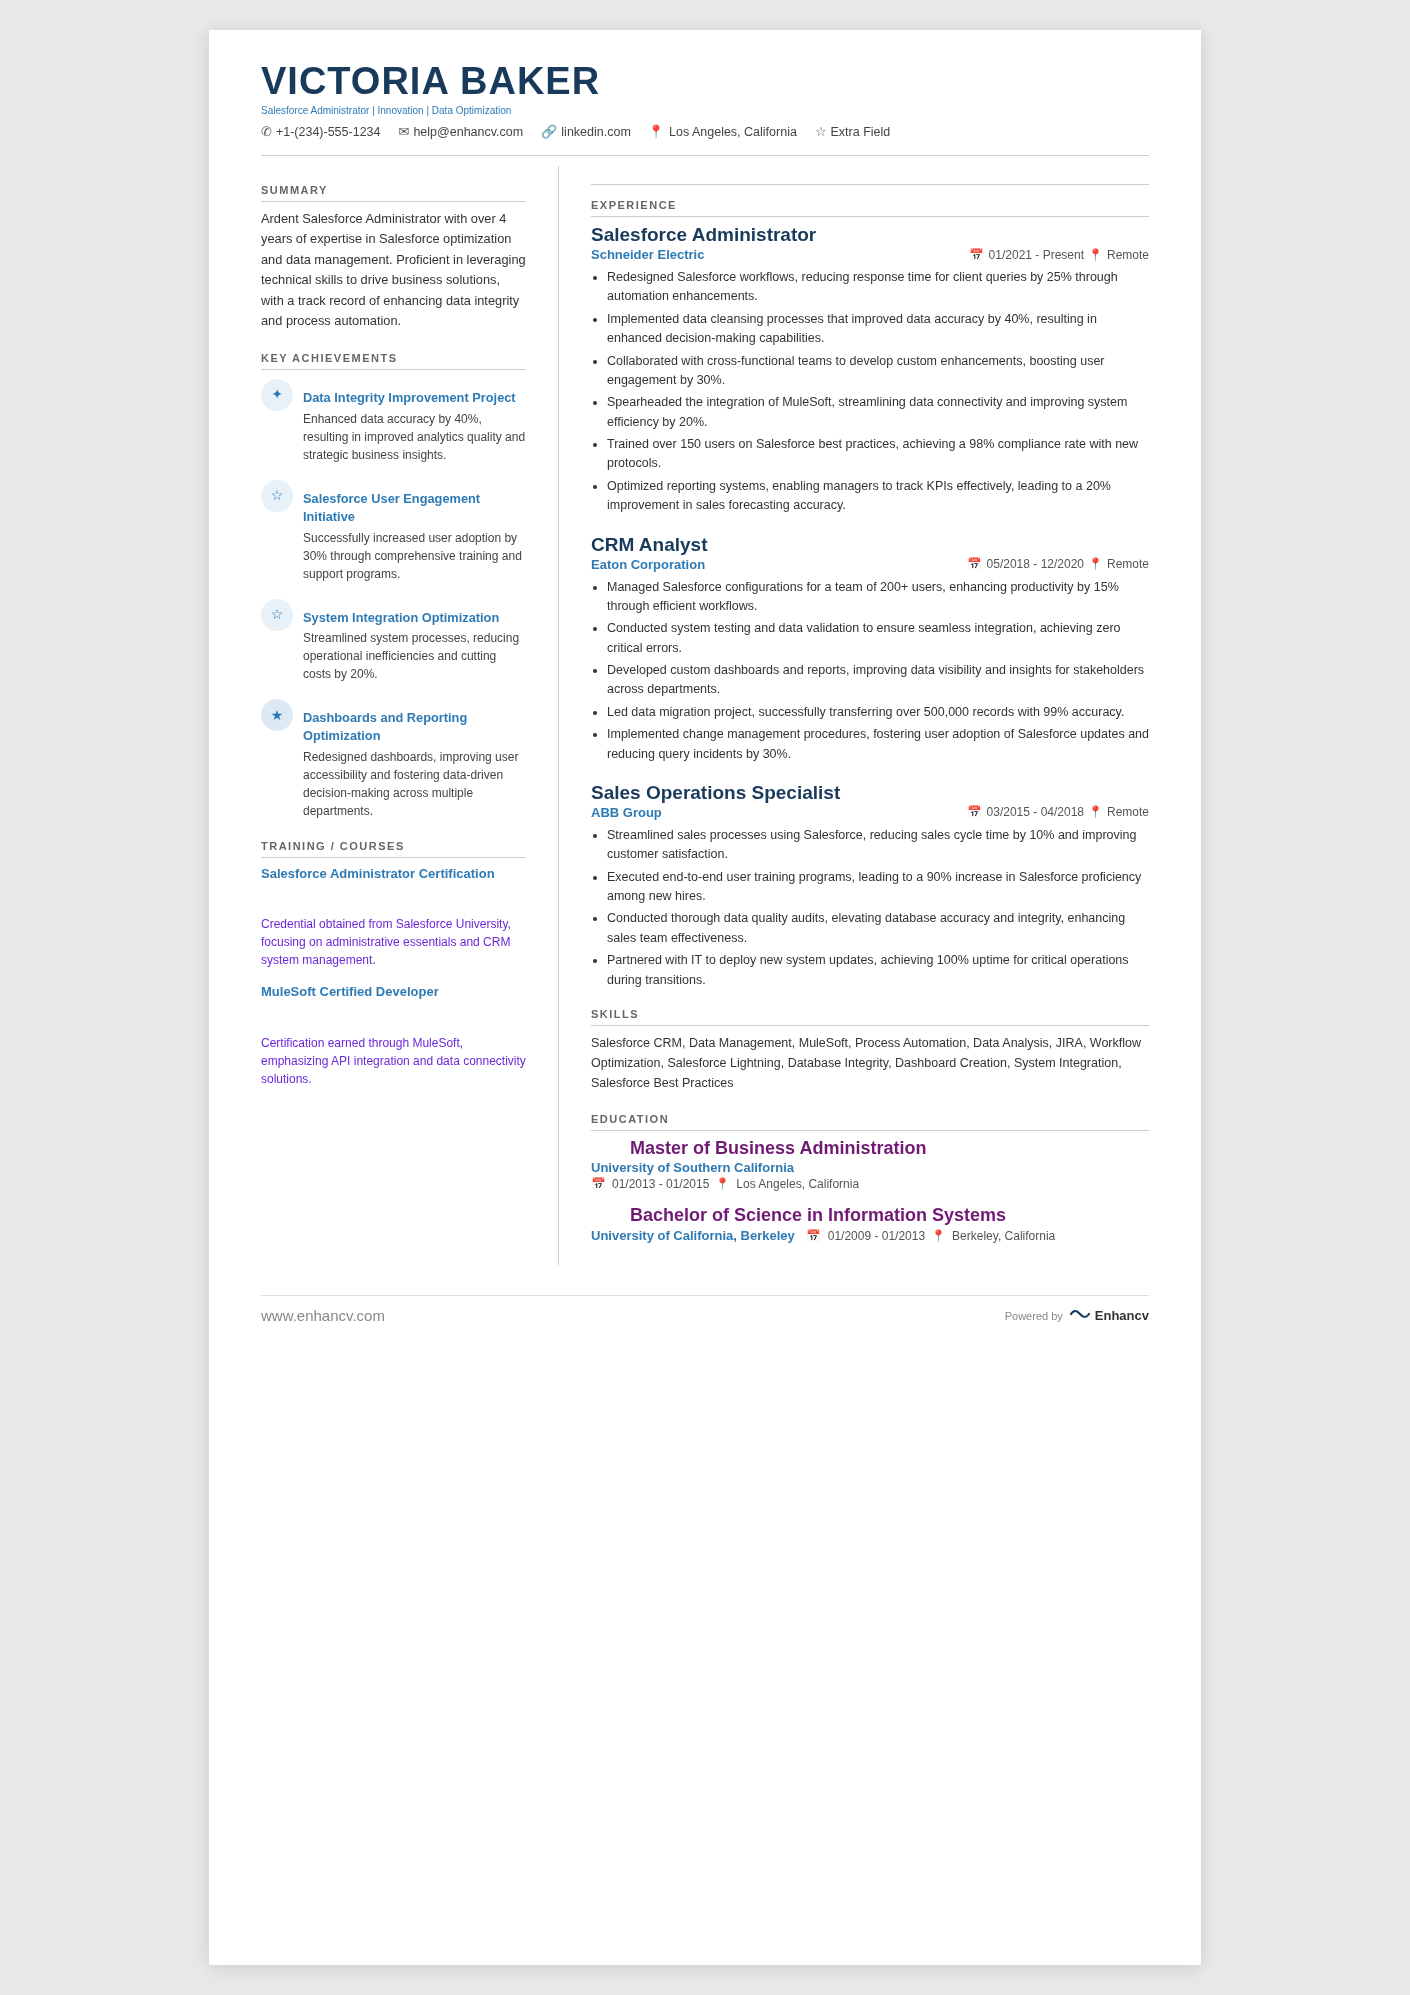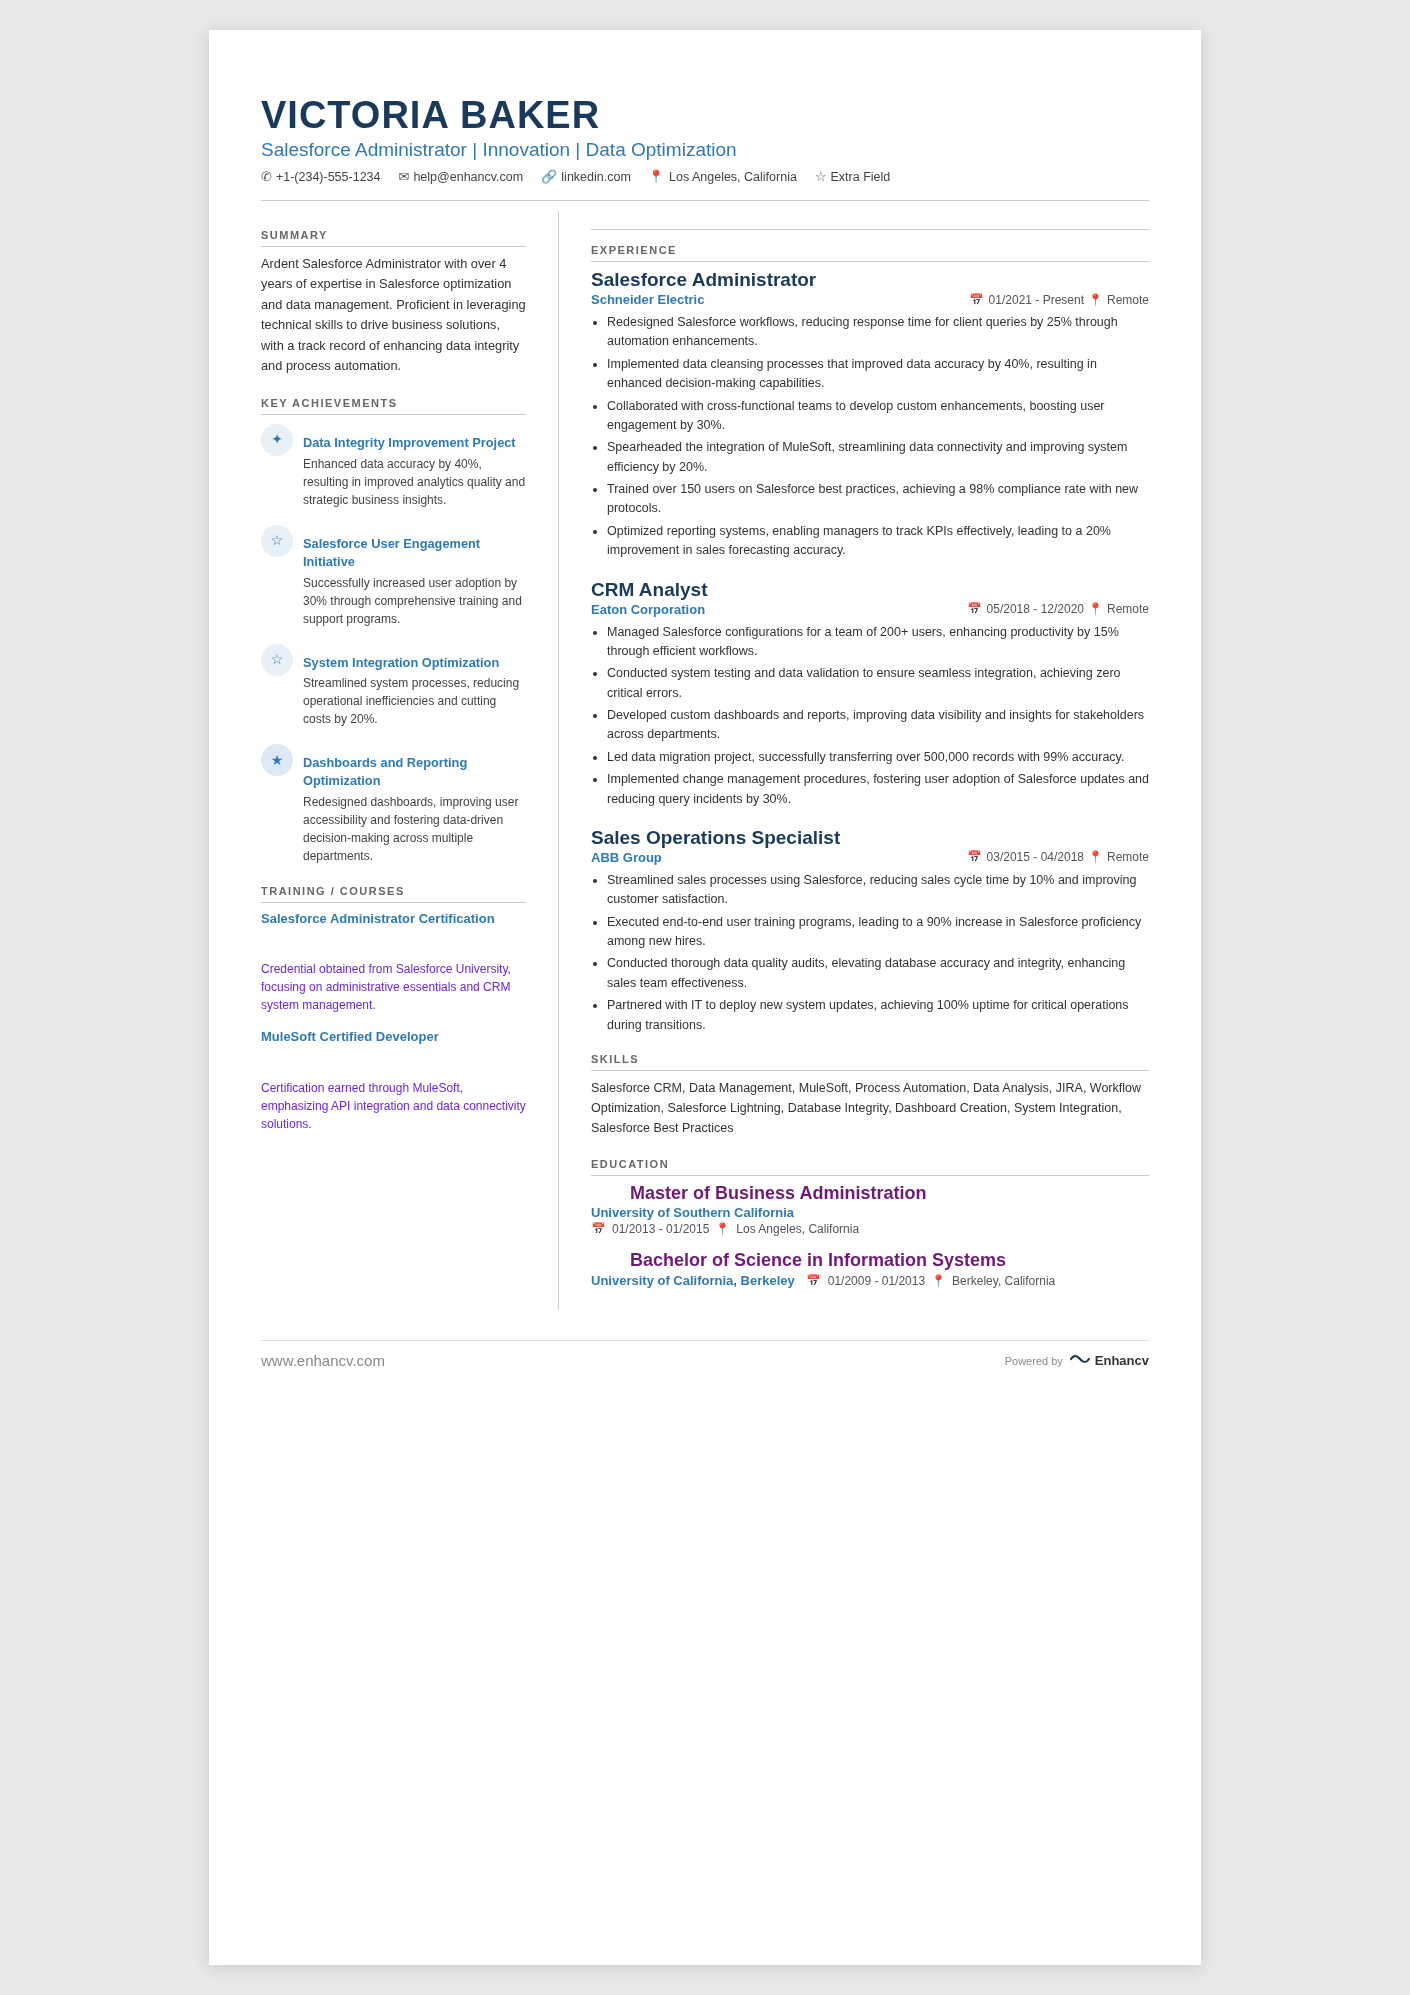--- a/index.html
+++ b/index.html
@@ -8,37 +8,37 @@
       background: #e8e8e8;
       display: flex;
       justify-content: center;
       padding: 30px 20px;
       min-height: 100vh;
     }
     .resume-page {
       background: #fff;
       width: 992px;
       min-height: 1260px;
-      padding: 64px 52px 48px 52px;
+      padding: 30px 52px 48px 52px;
       position: relative;
       box-shadow: 0 2px 16px rgba(0,0,0,0.13);
     }
     .header-section {
       margin-bottom: 10px;
     }
     .name {
       font-size: 38px;
       font-weight: 700;
       color: #1a3a5c;
       letter-spacing: 1px;
       font-family: Arial, sans-serif;
       margin-bottom: 2px;
     }
     .tagline {
-      font-size: 19px;
+      font-size: 10px;
       color: #2e7ab5;
       font-family: Arial, sans-serif;
       font-weight: 400;
       margin-bottom: 8px;
     }
     .contact-row {
       display: flex;
       flex-wrap: wrap;
       gap: 0 18px;
       font-size: 12.5px;

